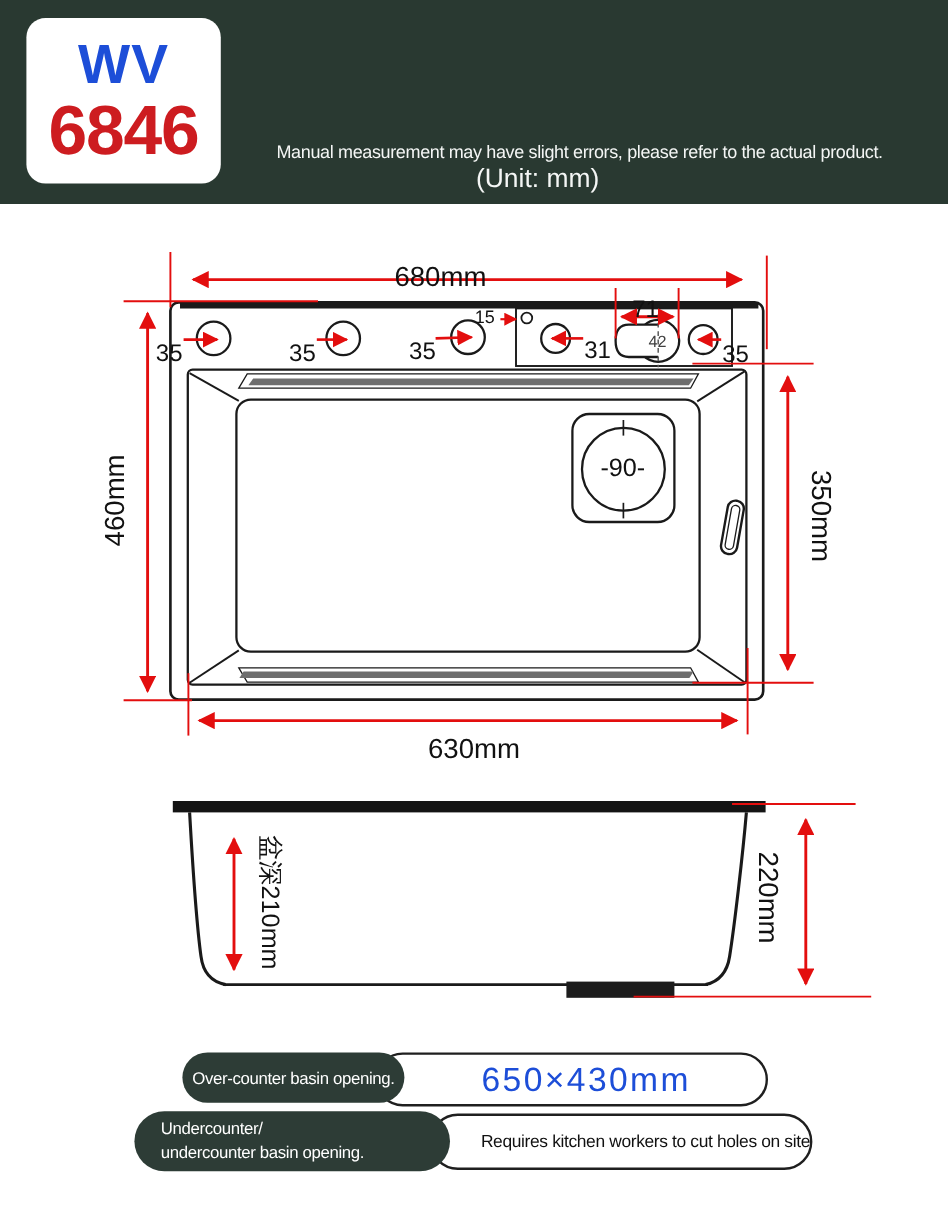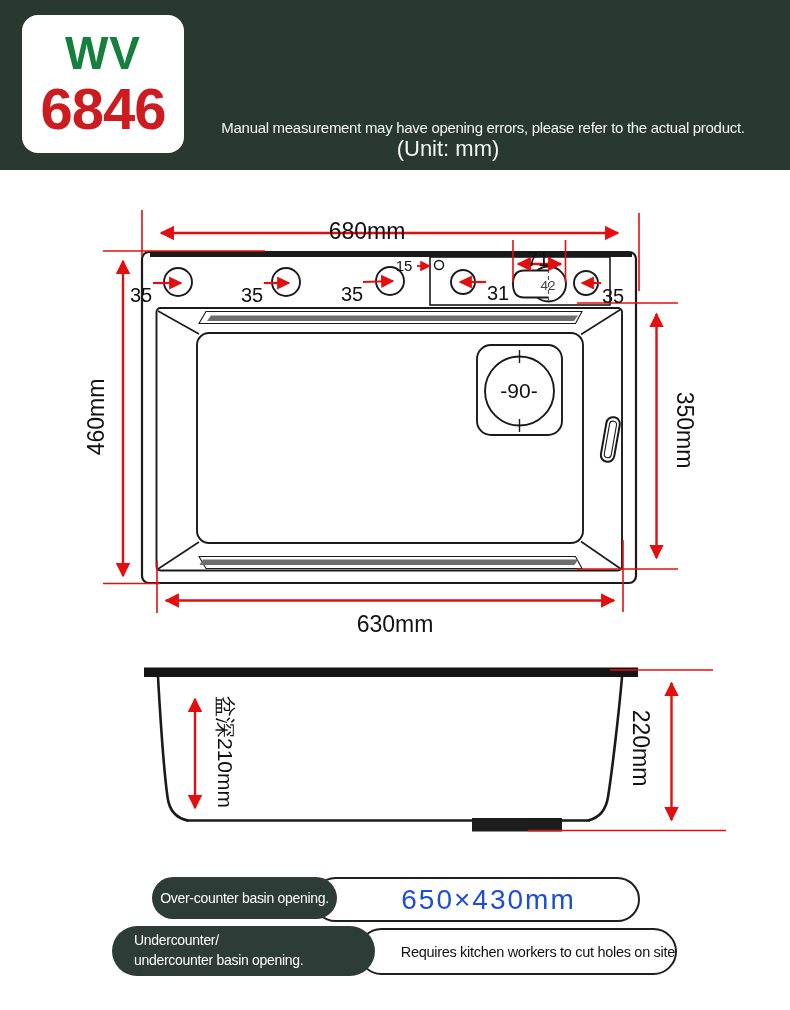--- a/index.html
+++ b/index.html
@@ -2,21 +2,21 @@
 <html><head>
 <meta charset="utf-8">
 <style>
   html,body{margin:0;padding:0;background:#fff;}
   .page{position:relative;width:790px;height:1010px;background:#ffffff;overflow:hidden;
         font-family:"Liberation Sans", sans-serif;}
   
   .hdr{position:absolute;left:0;top:0;width:790px;height:170px;background:#293931;}
   .badge{position:absolute;left:22px;top:15px;width:162px;height:138px;background:#fff;
          border-radius:16px;display:flex;flex-direction:column;align-items:center;justify-content:center;}
-  .badge .l1{color:#15803d;font-size:46px;font-weight:800;line-height:1.0;letter-spacing:1px;}
+  .badge .l1{color:#1d4ed8;font-size:46px;font-weight:800;line-height:1.0;letter-spacing:1px;}
   .badge .l2{color:#cd1c20;font-size:58px;font-weight:800;line-height:1.0;letter-spacing:-1px;margin-top:4px;}
   .ttl{position:absolute;left:438px;top:51px;transform:translate(-50%,-50%);color:#f4f6f5;
        font-size:38px;font-weight:700;letter-spacing:2.5px;white-space:nowrap;}
   .sub{position:absolute;left:483px;top:127px;transform:translate(-50%,-50%);color:#f4f6f5;
        font-size:15px;letter-spacing:-0.3px;white-space:nowrap;}
   .unit{position:absolute;left:448px;top:149px;transform:translate(-50%,-50%);color:#f4f6f5;
         font-size:22px;white-space:nowrap;}
   
   .dim{position:absolute;transform:translate(-50%,-50%);color:#111;white-space:nowrap;}
   .dim.rot90{transform:translate(-50%,-50%) rotate(90deg);}
@@ -39,21 +39,21 @@
 </head>
 <body>
 
 <div class="page">
 
   <div class="hdr">
     <div class="badge">
       <div class="l1">WV</div>
       <div class="l2">6846</div>
     </div>
-    <div class="sub">Manual measurement may have opening errors, please refer to the actual product.</div>
+    <div class="sub">Manual measurement may have slight errors, please refer to the actual product.</div>
     <div class="unit">(Unit: mm)</div>
   </div>
 
   <svg class="art" width="790" height="1010" viewBox="0 0 790 1010">
     <defs>
       <marker id="ar" viewBox="0 0 10 10" refX="9" refY="5" markerWidth="6" markerHeight="6" orient="auto-start-reverse" markerUnits="strokeWidth">
         <path d="M0,0 L10,5 L0,10 z" fill="#e30e0e"></path>
       </marker>
     </defs>
 

